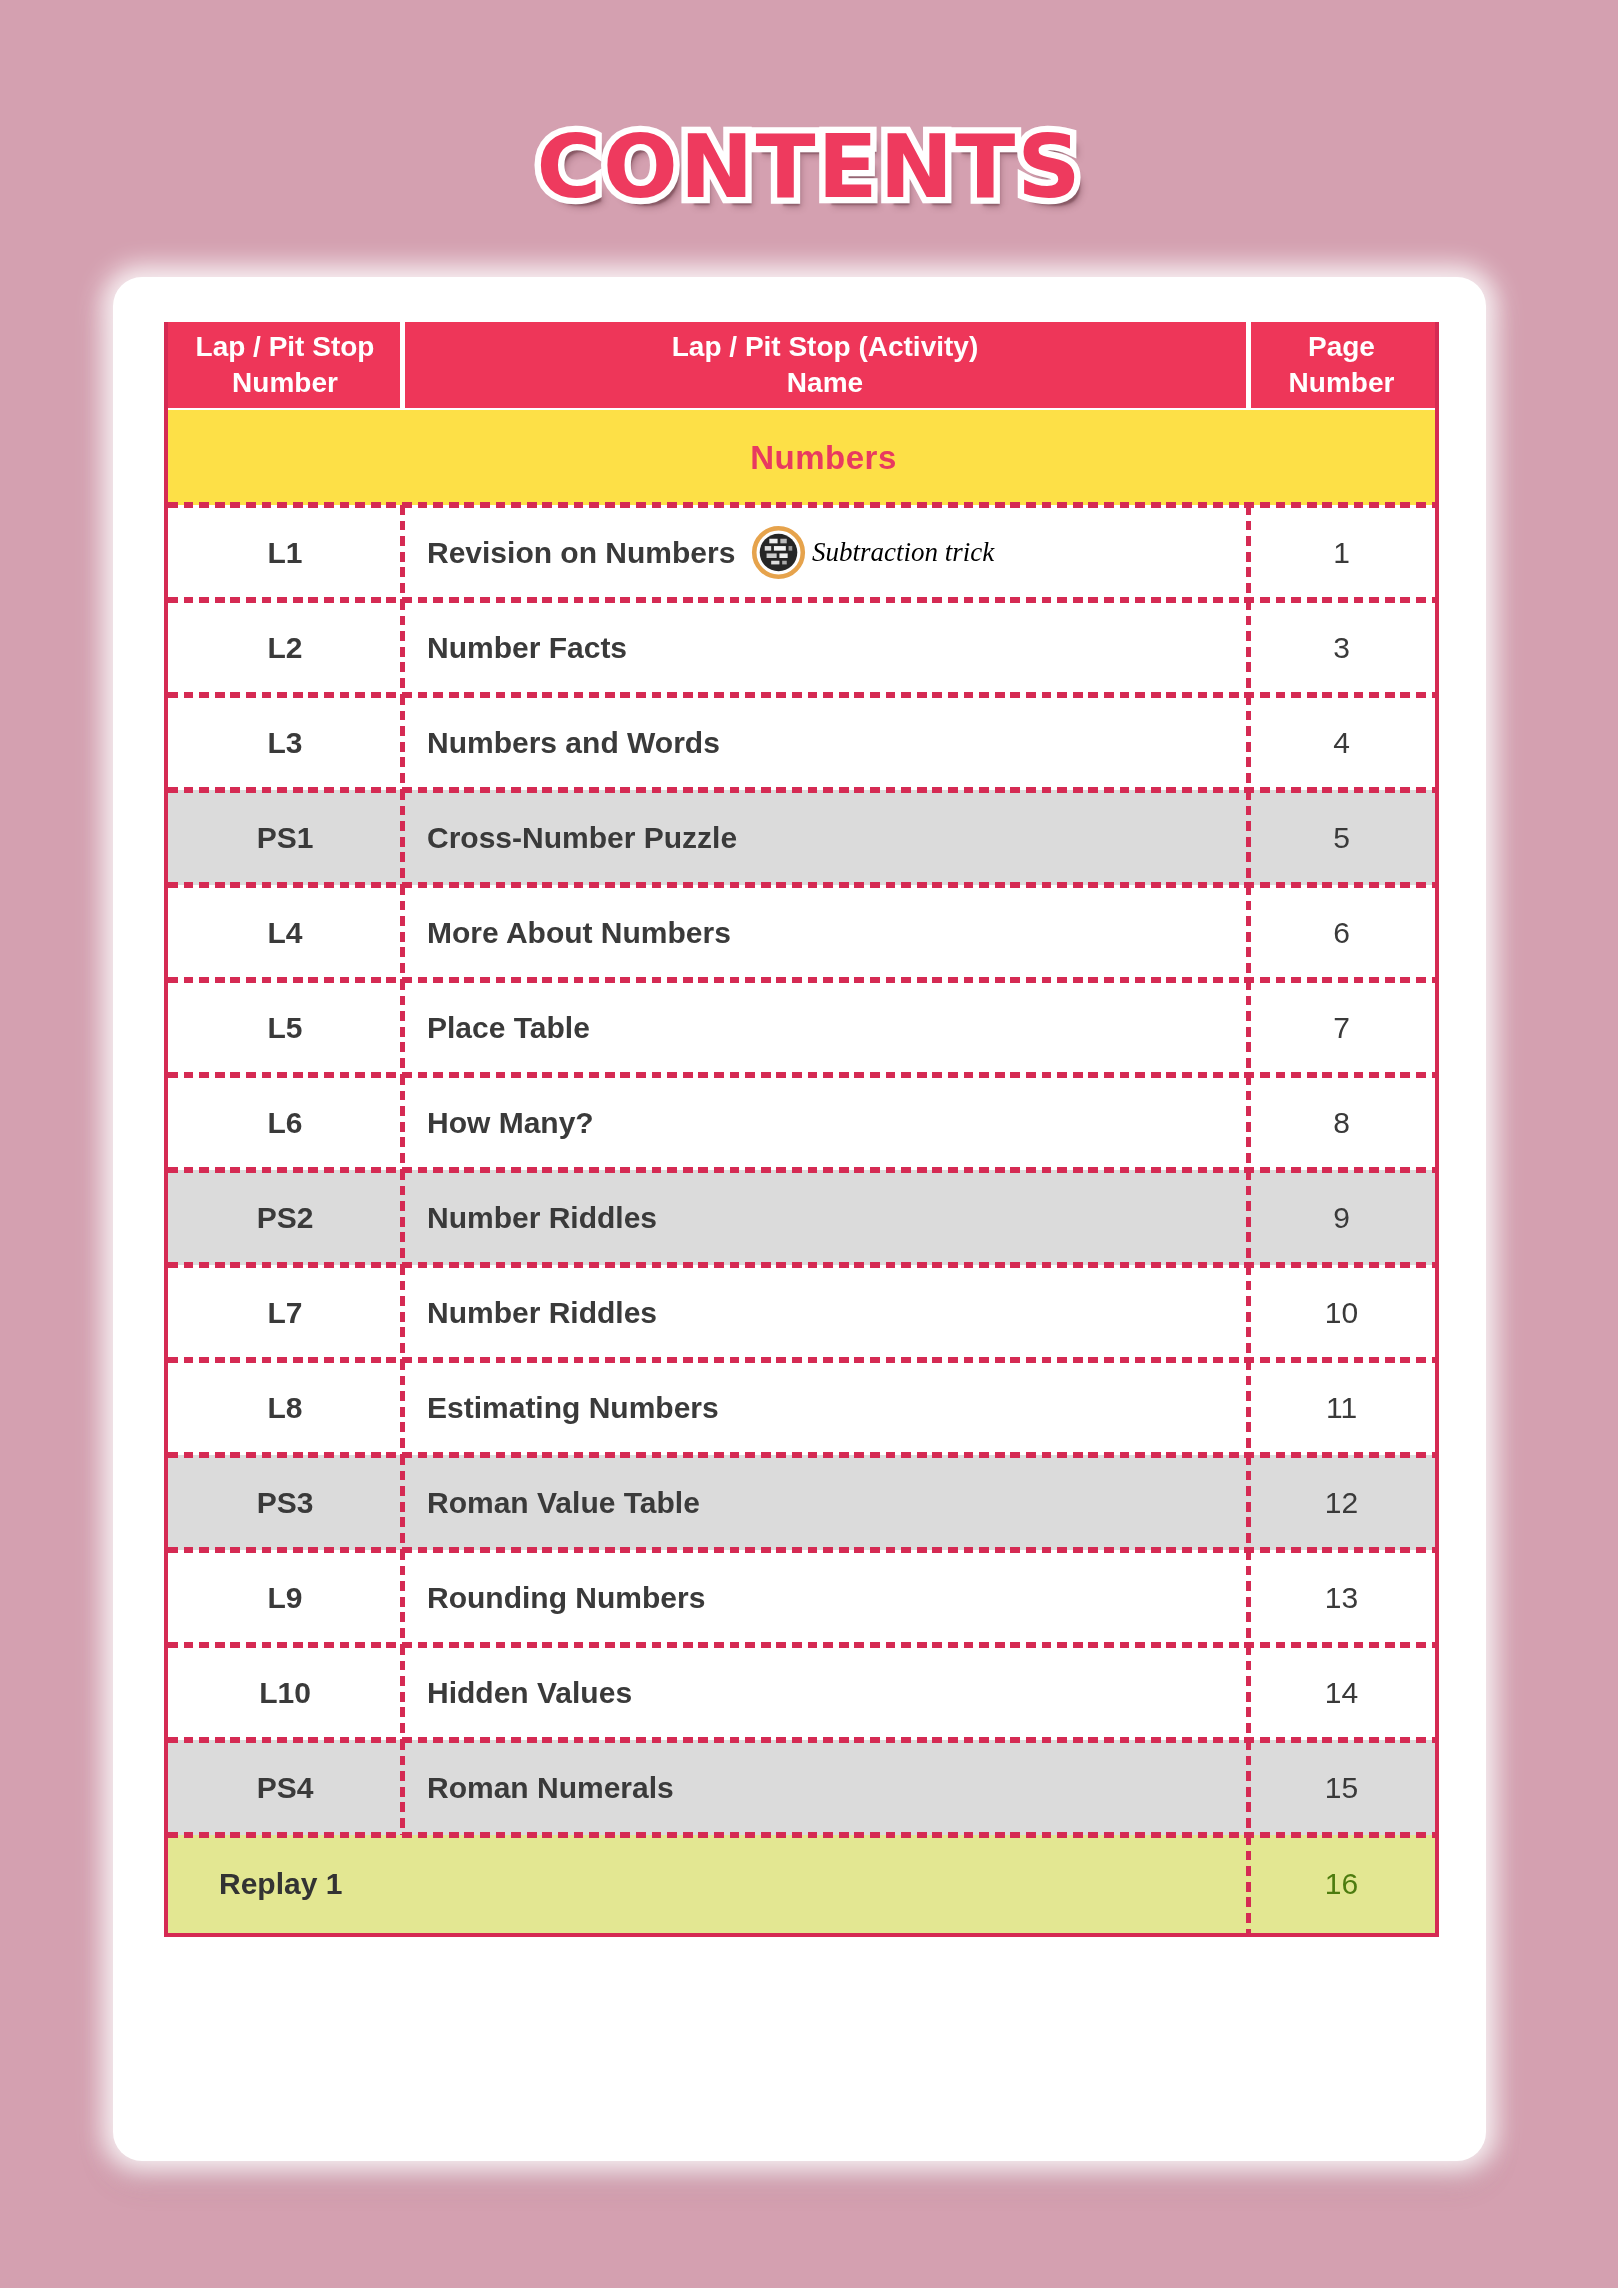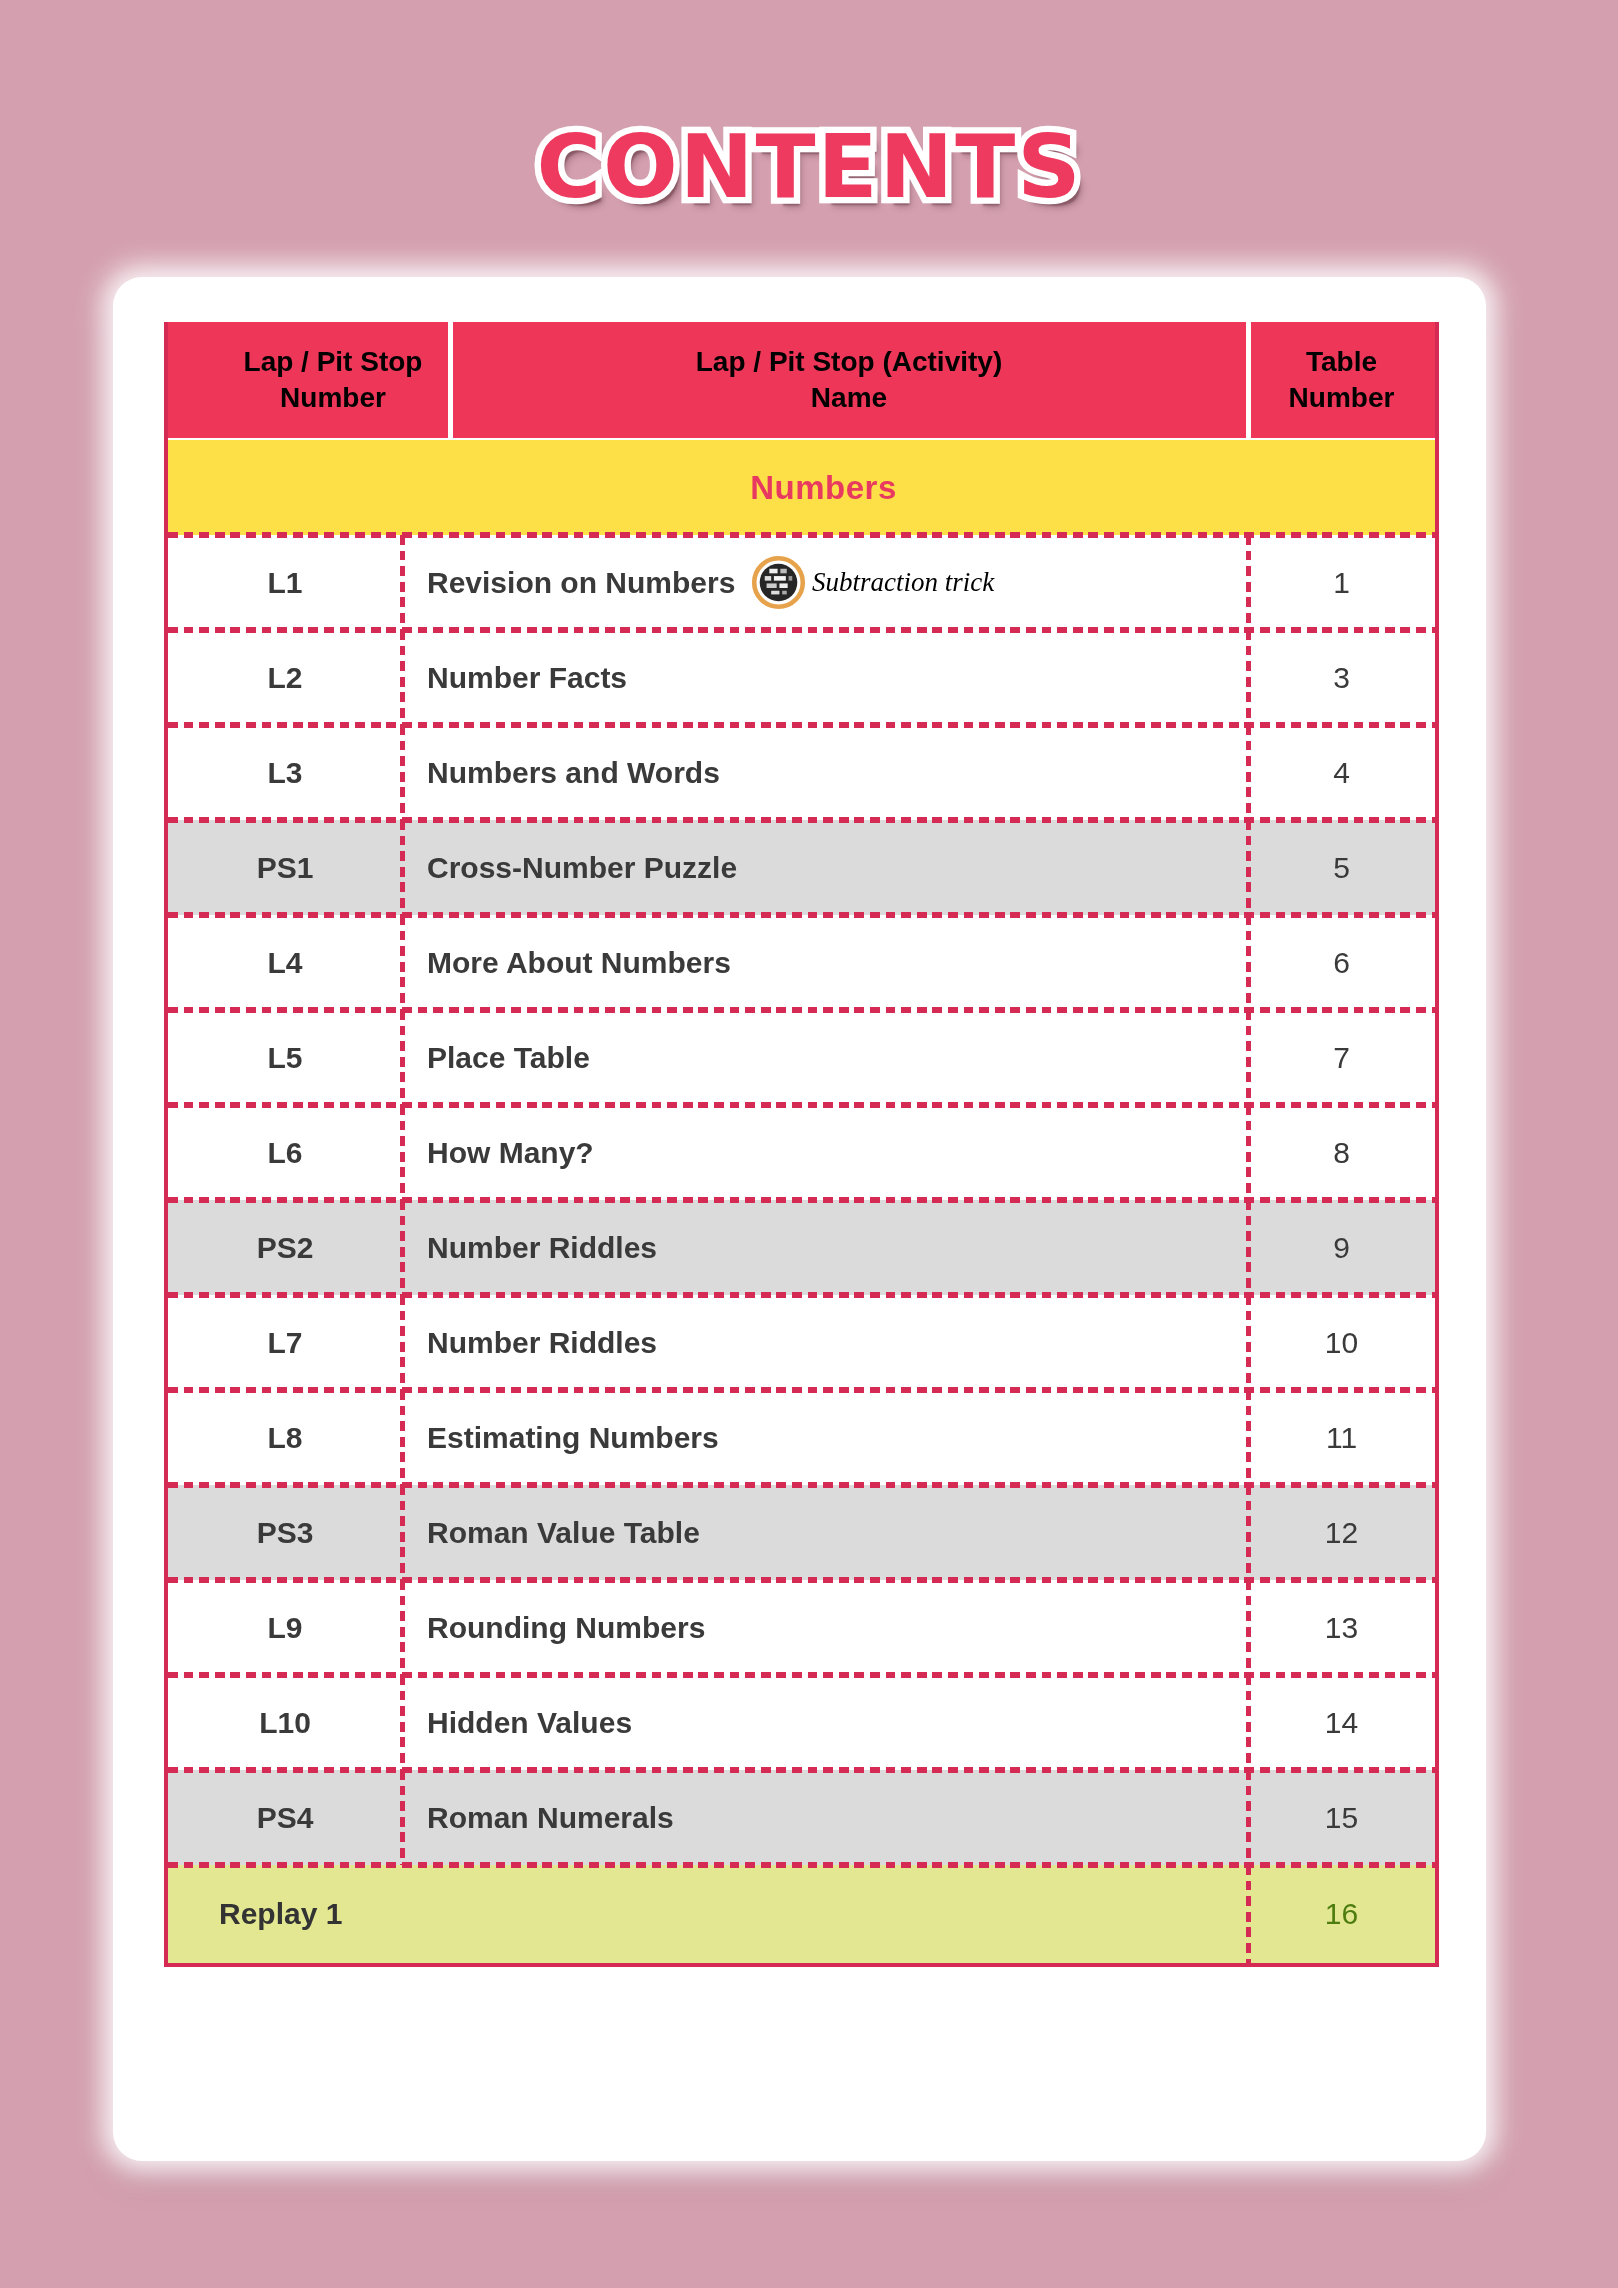--- a/index.html
+++ b/index.html
@@ -29,22 +29,22 @@
   
   .toc{
     position:absolute;left:51px;top:45px;width:1275px;
     box-sizing:border-box;
   }
   .toc-inner{
     border:4.9px solid #d52a53;border-top:none;
     box-sizing:border-box;
   }
   .thead{
-    display:flex;background:#ee3659;height:118px;box-sizing:border-box;
-    border-bottom:2.9px solid #ffffff;color:#000000;padding-left:48px;
+    display:flex;background:#ee3659;height:88px;box-sizing:border-box;
+    border-bottom:2.9px solid #ffffff;color:#ffffff;
   }
   .hcell{
     display:flex;flex-direction:column;justify-content:center;align-items:center;
     font-weight:bold;font-size:28px;line-height:1.3;text-align:center;
     white-space:pre-line;position:relative;box-sizing:border-box;
   }
   .hc1{width:234px;}
   .hc2{flex:1;}
   .hc3{width:187px;}
   .hc2::before,.hc3::before{
@@ -119,21 +119,21 @@
 
 <div class="card">
   <div class="toc">
     <div class="toc-inner">
 
       <div class="thead">
         <div class="hcell hc1">Lap / Pit Stop
 Number</div>
         <div class="hcell hc2">Lap / Pit Stop (Activity)
 Name</div>
-        <div class="hcell hc3">Table
+        <div class="hcell hc3">Page
 Number</div>
       </div>
 
       <div class="section-row">
         <span class="section-label">Numbers</span>
       </div>
 
       <div>
           <div class="row lesson">
     <div class="cell cell-num">L1</div>

